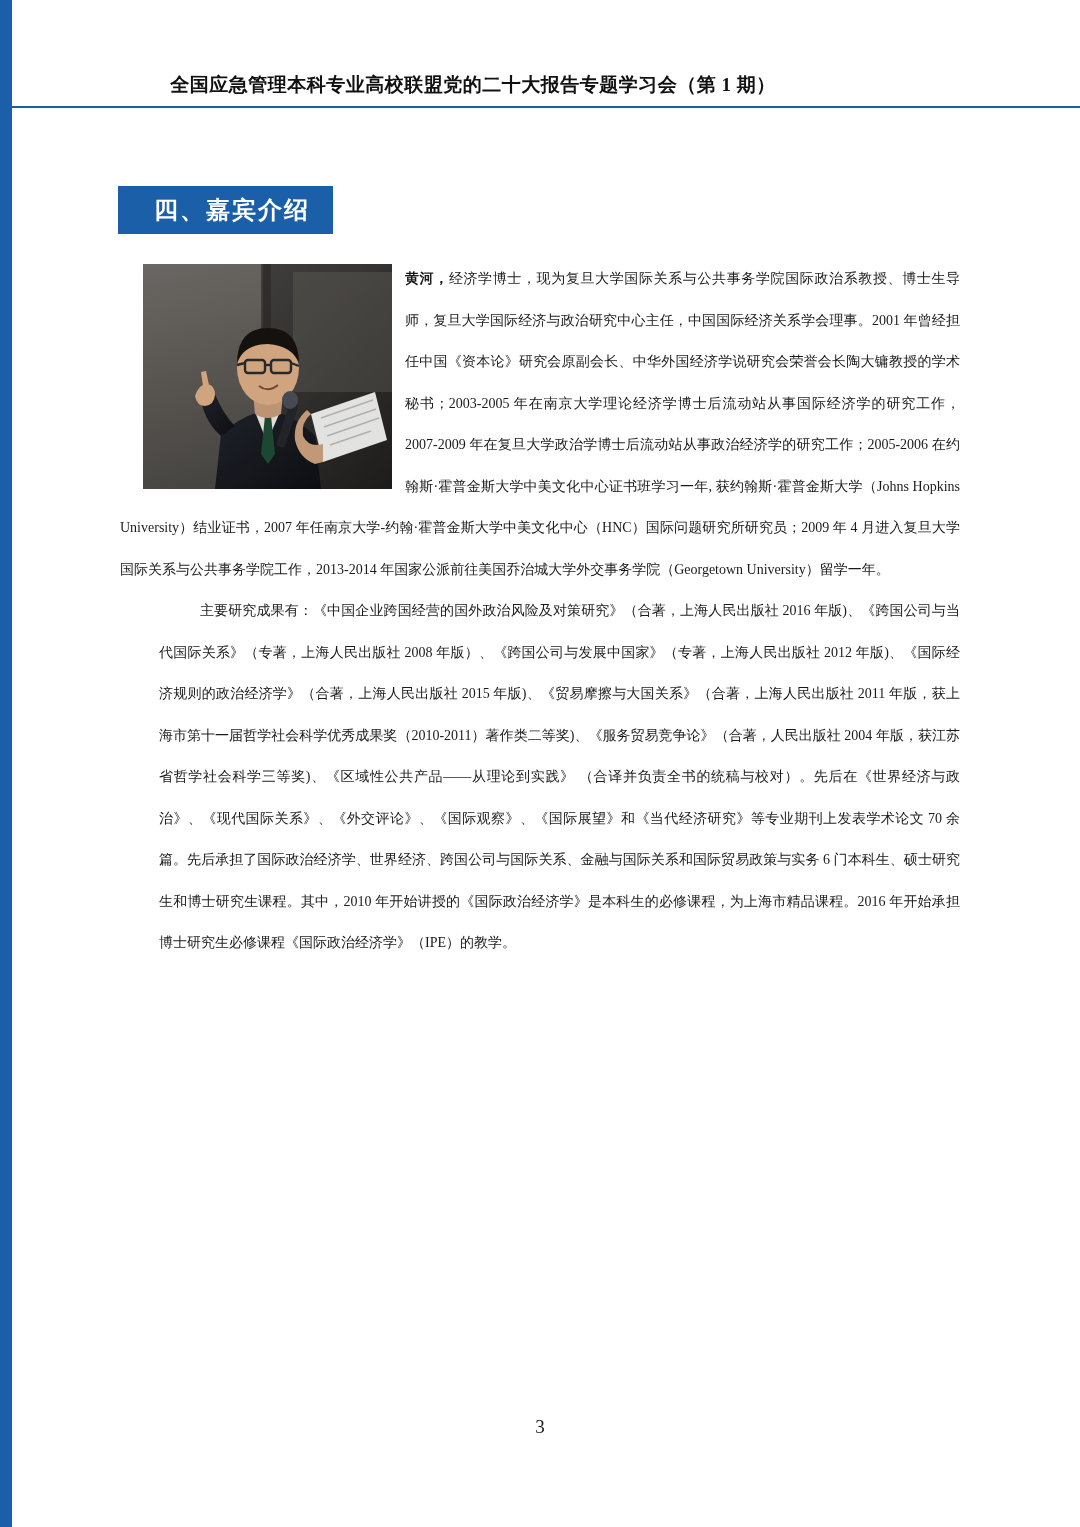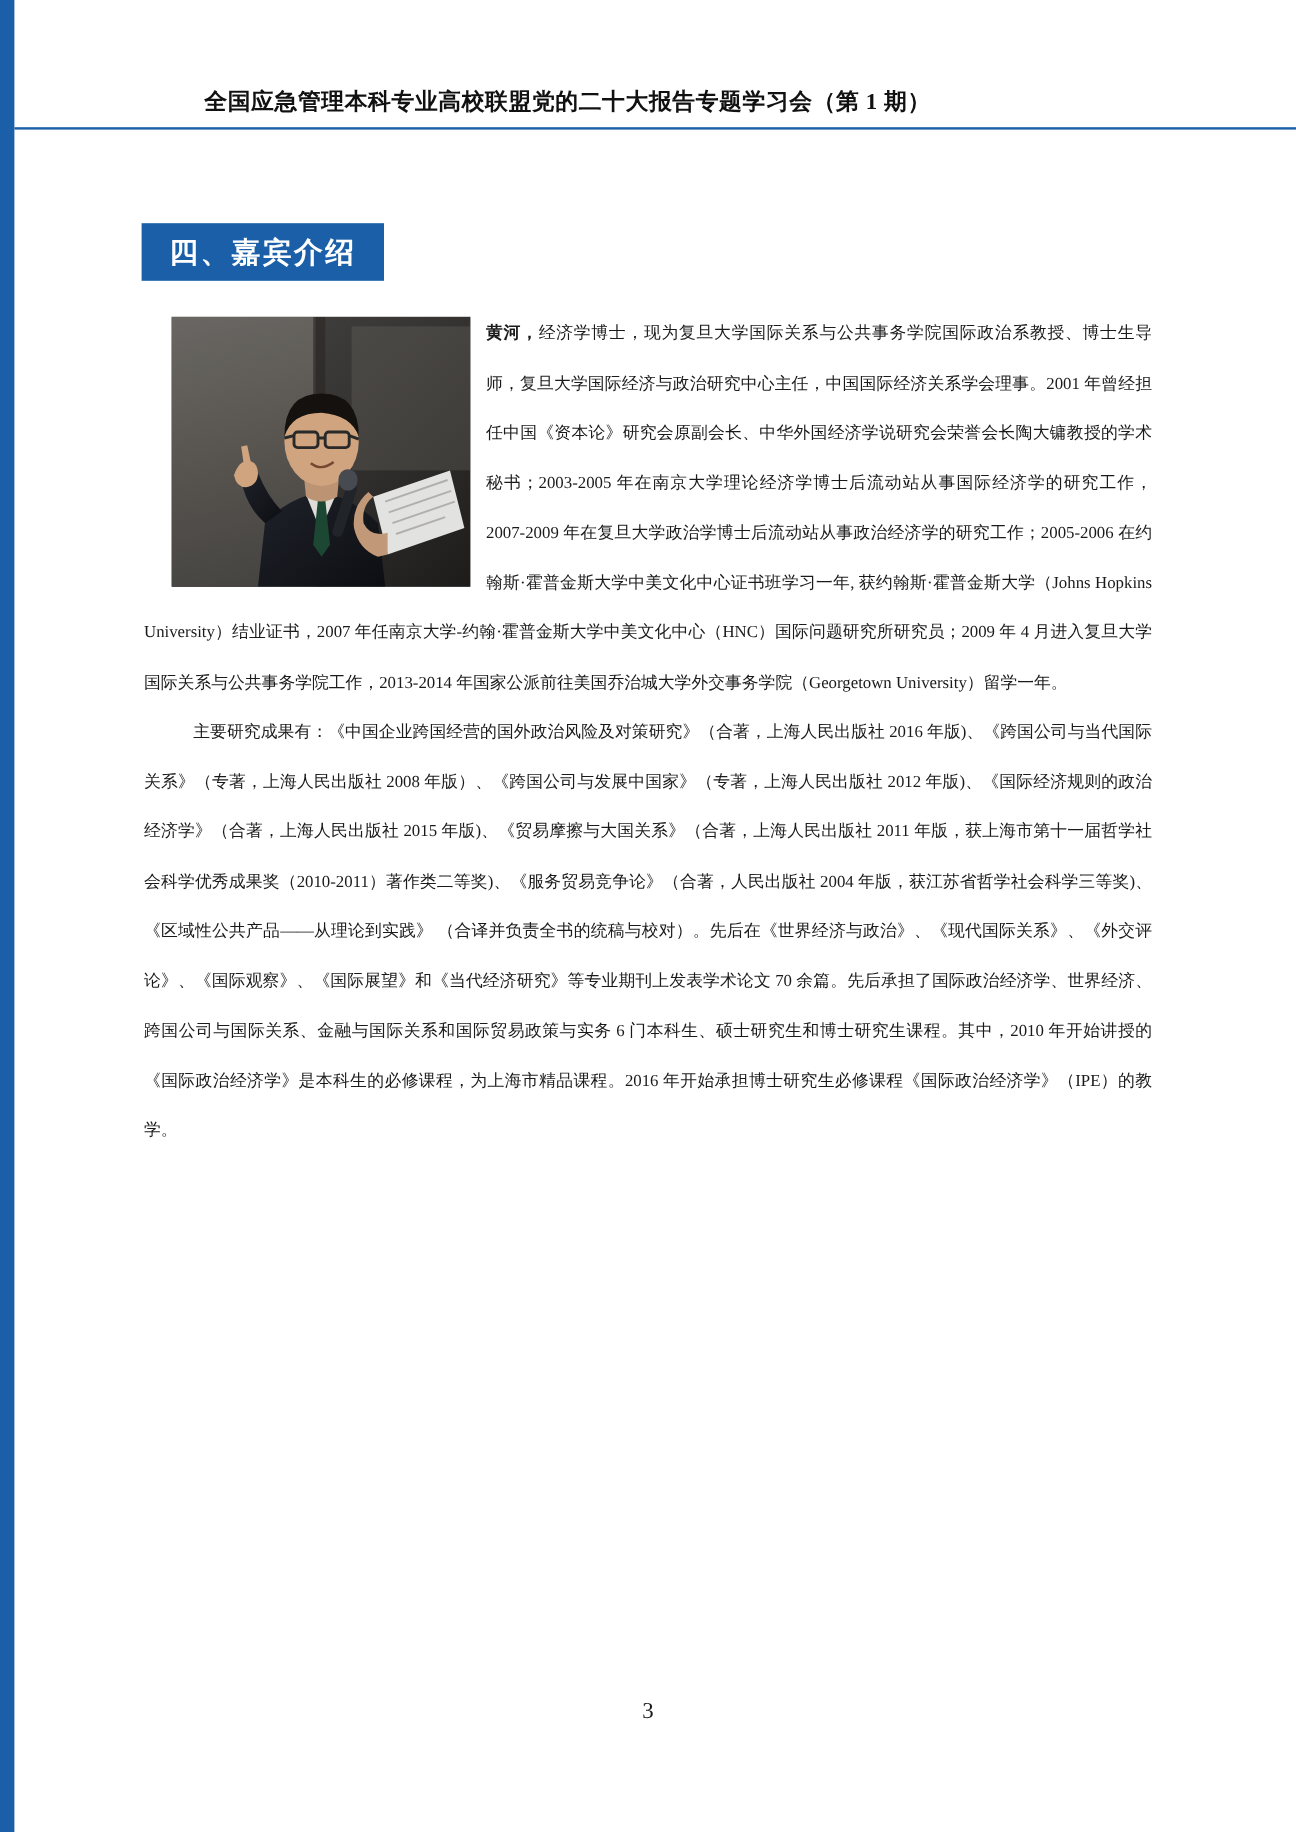--- a/index.html
+++ b/index.html
@@ -62,20 +62,21 @@
   .section-banner {
     position: absolute;
     left: 118px;
     top: 186px;
     width: 202px;
     height: 48px;
     background: #1a5fa8;
     display: flex;
     align-items: center;
     justify-content: center;
+    padding-left: 13px;
   }
   .section-banner span {
     color: #ffffff;
     font-family: "Liberation Serif", "DejaVu Serif", serif;
     font-weight: bold;
     font-size: 24px;
     letter-spacing: 2px;
   }
   
   .portrait {
@@ -100,20 +101,21 @@
     text-align: justify;
     text-justify: inter-ideograph;
     color: #1a1a1a;
   }
   .para {
     margin: 0;
     text-indent: 0;
   }
   .para.indent {
     text-indent: 41px;
+    margin-left: 39px;
   }
   
   .photo-float {
     float: left;
     width: 285px;
     height: 231px;
     shape-outside: margin-box;
   }
   .name-bold {
     font-weight: bold;

